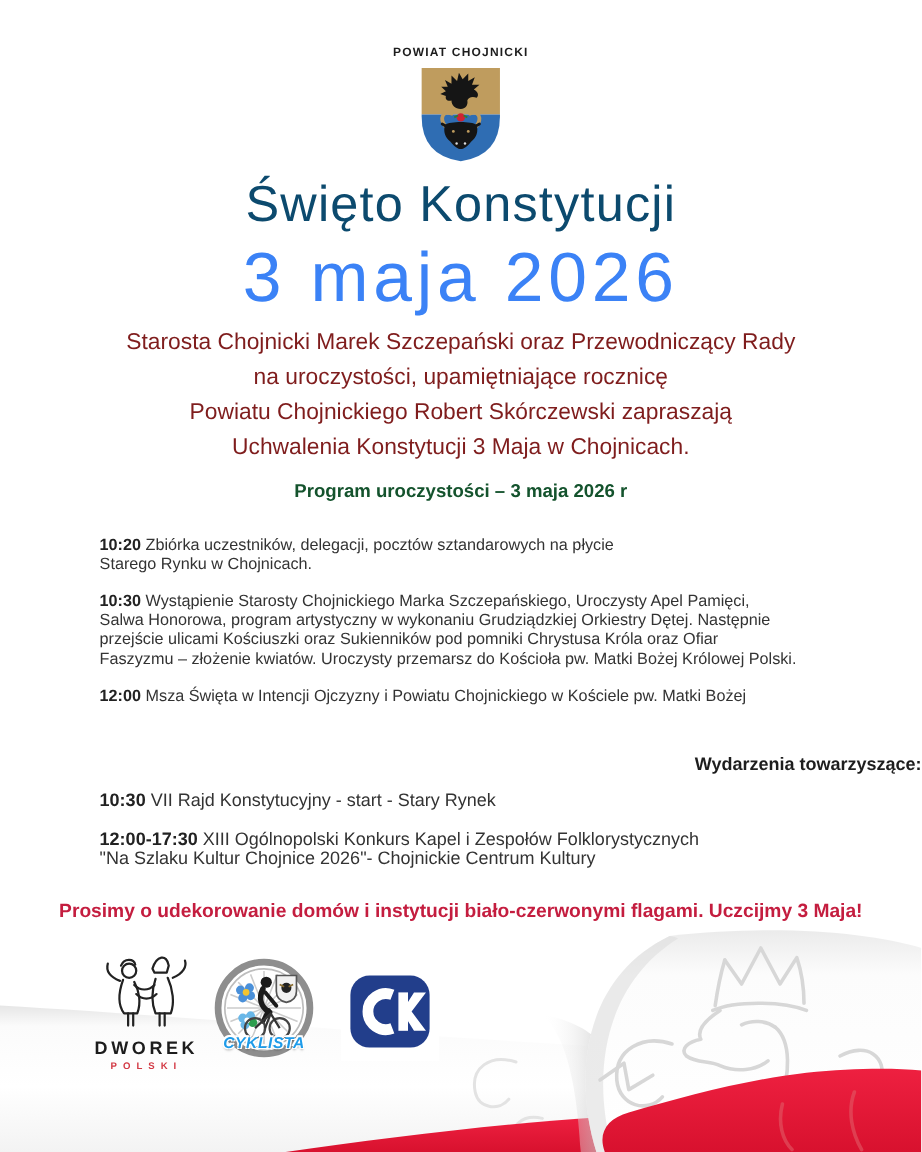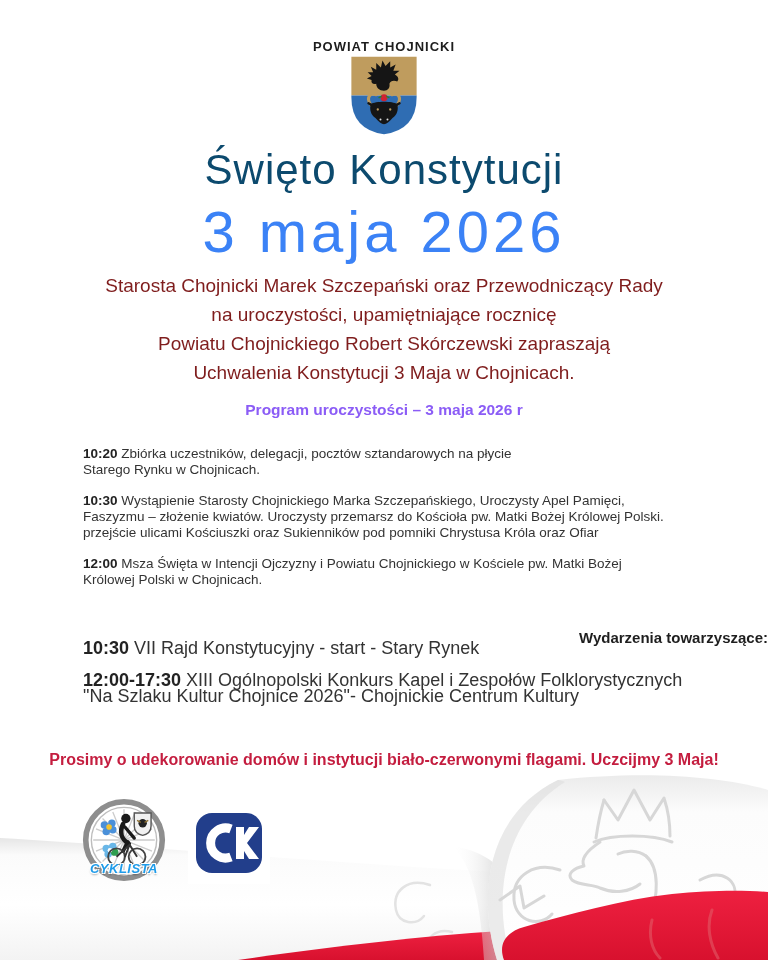--- a/index.html
+++ b/index.html
@@ -1,46 +1,46 @@
 <!DOCTYPE html>
 <html><head>
 <meta charset="utf-8">
 <style>
   html,body{margin:0;padding:0;background:#ffffff;}
   .poster{position:relative;width:768px;height:960px;background:#ffffff;overflow:hidden;
           font-family:"Liberation Sans",sans-serif;color:#3c3c3c;}
 
   
   .crest-caption{position:absolute;top:39px;left:0;right:0;text-align:center;
-      font-size:13px;font-weight:bold;letter-spacing:1px;color:#1d1d1d;}
+      font-size:10px;font-weight:bold;letter-spacing:1px;color:#1d1d1d;}
   .shield{position:absolute;top:52px;left:50%;transform:translateX(-50%);}
 
   
   .title{position:absolute;top:146px;left:0;right:0;margin:0;text-align:center;
       font-size:42px;font-weight:normal;letter-spacing:1px;color:#0c4a6e;}
   .date{position:absolute;top:198px;left:0;right:0;text-align:center;
       font-size:58px;font-weight:normal;letter-spacing:4px;color:#3b82f6;}
 
   .invitation{position:absolute;top:271px;left:0;right:0;text-align:center;
       font-size:19px;line-height:29px;color:#7f1d1d;font-weight:normal;}
   .invitation div{white-space:nowrap;}
 
   .program-heading{position:absolute;top:401px;left:0;right:0;text-align:center;
-      font-size:15.5px;font-weight:bold;color:#8b5cf6;}
+      font-size:15.5px;font-weight:bold;color:#14532d;}
 
   .program{position:absolute;top:446px;left:83px;right:55px;
       font-size:13.5px;line-height:16px;color:#333333;}
   .program .item{margin-bottom:15px;}
   .program b{font-weight:bold;color:#222;}
   .nowrap{white-space:nowrap;}
 
   .side-heading{position:absolute;top:629px;left:0;right:0;text-align:right;
       font-size:15px;font-weight:bold;color:#1e1e1e;}
-  .side-events{position:absolute;top:640px;left:83px;right:55px;
-      font-size:18px;line-height:16px;color:#333333;}
+  .side-events{position:absolute;top:660px;left:83px;right:55px;
+      font-size:15px;line-height:16px;color:#333333;}
   .side-events .item{margin-bottom:16px;}
   .side-events b{font-weight:bold;color:#222;}
 
   .cta{position:absolute;top:751px;left:40px;right:40px;text-align:center;
       font-size:16px;font-weight:bold;color:#c41d3f;}
 
   
   .logos{position:absolute;top:792px;left:74px;display:flex;align-items:flex-start;z-index:3;}
   .logo-dworek{width:96px;text-align:center;}
   .dworek-name{font-size:15px;font-weight:bold;letter-spacing:3px;color:#1c1c1c;margin-top:2px;}
@@ -94,27 +94,27 @@
 
   <div class="program">
     <div class="item">
       <div class="nowrap"><b>10:20</b>
         <span>Zbiórka uczestników, delegacji, pocztów sztandarowych na płycie</span></div>
       <div class="nowrap">Starego Rynku w Chojnicach.</div>
     </div>
     <div class="item">
       <div class="nowrap"><b>10:30</b>
         <span>Wystąpienie Starosty Chojnickiego Marka Szczepańskiego, Uroczysty Apel Pamięci,</span></div>
+      <div class="nowrap">Salwa Honorowa,  program artystyczny w wykonaniu Grudziądzkiej Orkiestry Dętej. Następnie</div>
+      <div class="nowrap">przejście ulicami Kościuszki oraz Sukienników pod pomniki Chrystusa Króla oraz Ofiar</div>
       <div class="nowrap">Faszyzmu – złożenie kwiatów. Uroczysty przemarsz do Kościoła pw. Matki Bożej Królowej Polski.</div>
-      <div class="nowrap">przejście ulicami Kościuszki oraz Sukienników pod pomniki Chrystusa Króla oraz Ofiar</div>
     </div>
     <div class="item">
       <div class="nowrap"><b>12:00</b>
         <span>Msza Święta w Intencji Ojczyzny i Powiatu Chojnickiego w Kościele pw. Matki Bożej</span></div>
-      <div class="nowrap">Królowej Polski w Chojnicach.</div>
     </div>
   </div>
 
   <div class="side-heading">Wydarzenia towarzyszące:</div>
   <div class="side-events">
     <div class="item">
       <div class="nowrap"><b>10:30</b>
         <span>VII Rajd Konstytucyjny - start - Stary Rynek</span></div>
     </div>
     <div class="item">
@@ -175,20 +175,38 @@
 
     <path d="M504,210 C498,194 506,182 524,177 C570,164 620,150 672,144 C710,140 744,140 768,142 L768,210 Z" fill="url(#gRed)"></path>
     <g stroke="#e25a66" stroke-width="3" fill="none" stroke-linecap="round" opacity="0.6">
       <path d="M652,170 C648,186 652,200 660,208"></path>
       <path d="M712,160 C706,176 710,194 718,208"></path>
     </g>
   </svg>
 
   <div class="logos">
 
+    <div class="logo-dworek">
+      <svg width="96" height="66" viewBox="0 0 100 78">
+        <g stroke="#222222" stroke-width="2.2" fill="none" stroke-linecap="round" stroke-linejoin="round">
+          <circle cx="33" cy="20" r="7"></circle>
+          <path d="M25,15 C28,7 38,8 39,14"></path>
+          <path d="M56,18 C60,5 70,3 72,15 L70,22 L58,22 Z"></path>
+          <path d="M24,30 C14,26 10,20 12,13"></path>
+          <path d="M76,27 C86,23 90,16 88,10"></path>
+          <path d="M27,29 C22,43 22,54 28,62 L41,62 C45,52 43,40 38,31"></path>
+          <path d="M59,28 C55,40 55,52 59,62 L74,62 C78,52 76,38 71,27"></path>
+          <path d="M38,34 C44,40 52,40 58,34"></path>
+          <path d="M40,43 C46,49 54,49 60,43"></path>
+          <path d="M32,62 L32,74 M37,62 L37,74 M63,62 L63,74 M68,62 L68,74"></path>
+        </g>
+      </svg>
+      <div class="dworek-name">DWOREK</div>
+      <div class="dworek-sub">POLSKI</div>
+    </div>
 
     <div class="logo-cyklista">
       <svg width="84" height="84" viewBox="0 0 90 90">
         <circle cx="45" cy="45" r="41" fill="#ffffff" stroke="#8e8e8e" stroke-width="6"></circle>
         <circle cx="45" cy="45" r="35" fill="none" stroke="#bdbdbd" stroke-width="1.5"></circle>
         <g stroke="#cccccc" stroke-width="1.4">
           <path d="M45,12 L45,78 M12,45 L78,45 M22,22 L68,68 M68,22 L22,68 M15,33 L75,57 M75,33 L15,57 M33,15 L57,75 M57,15 L33,75"></path>
         </g>
         <g>
           <circle cx="24" cy="29" r="4" fill="#4a90d9"></circle>

